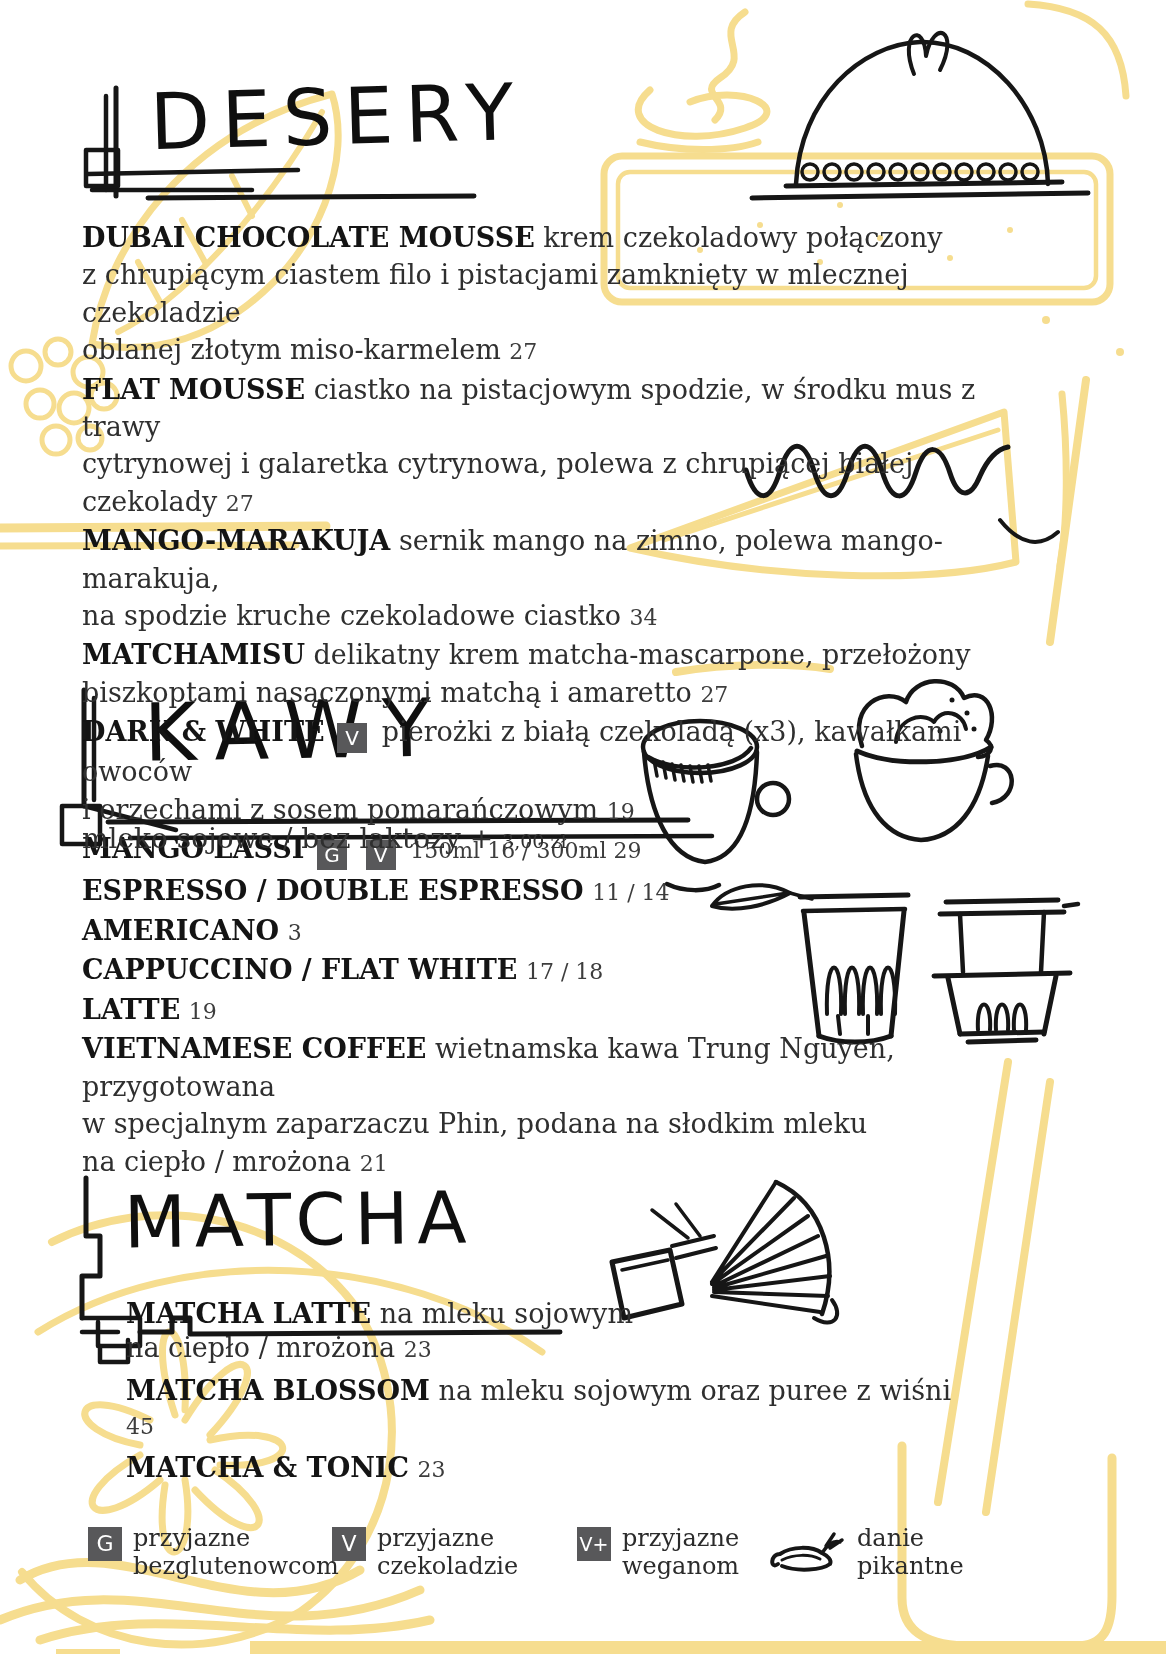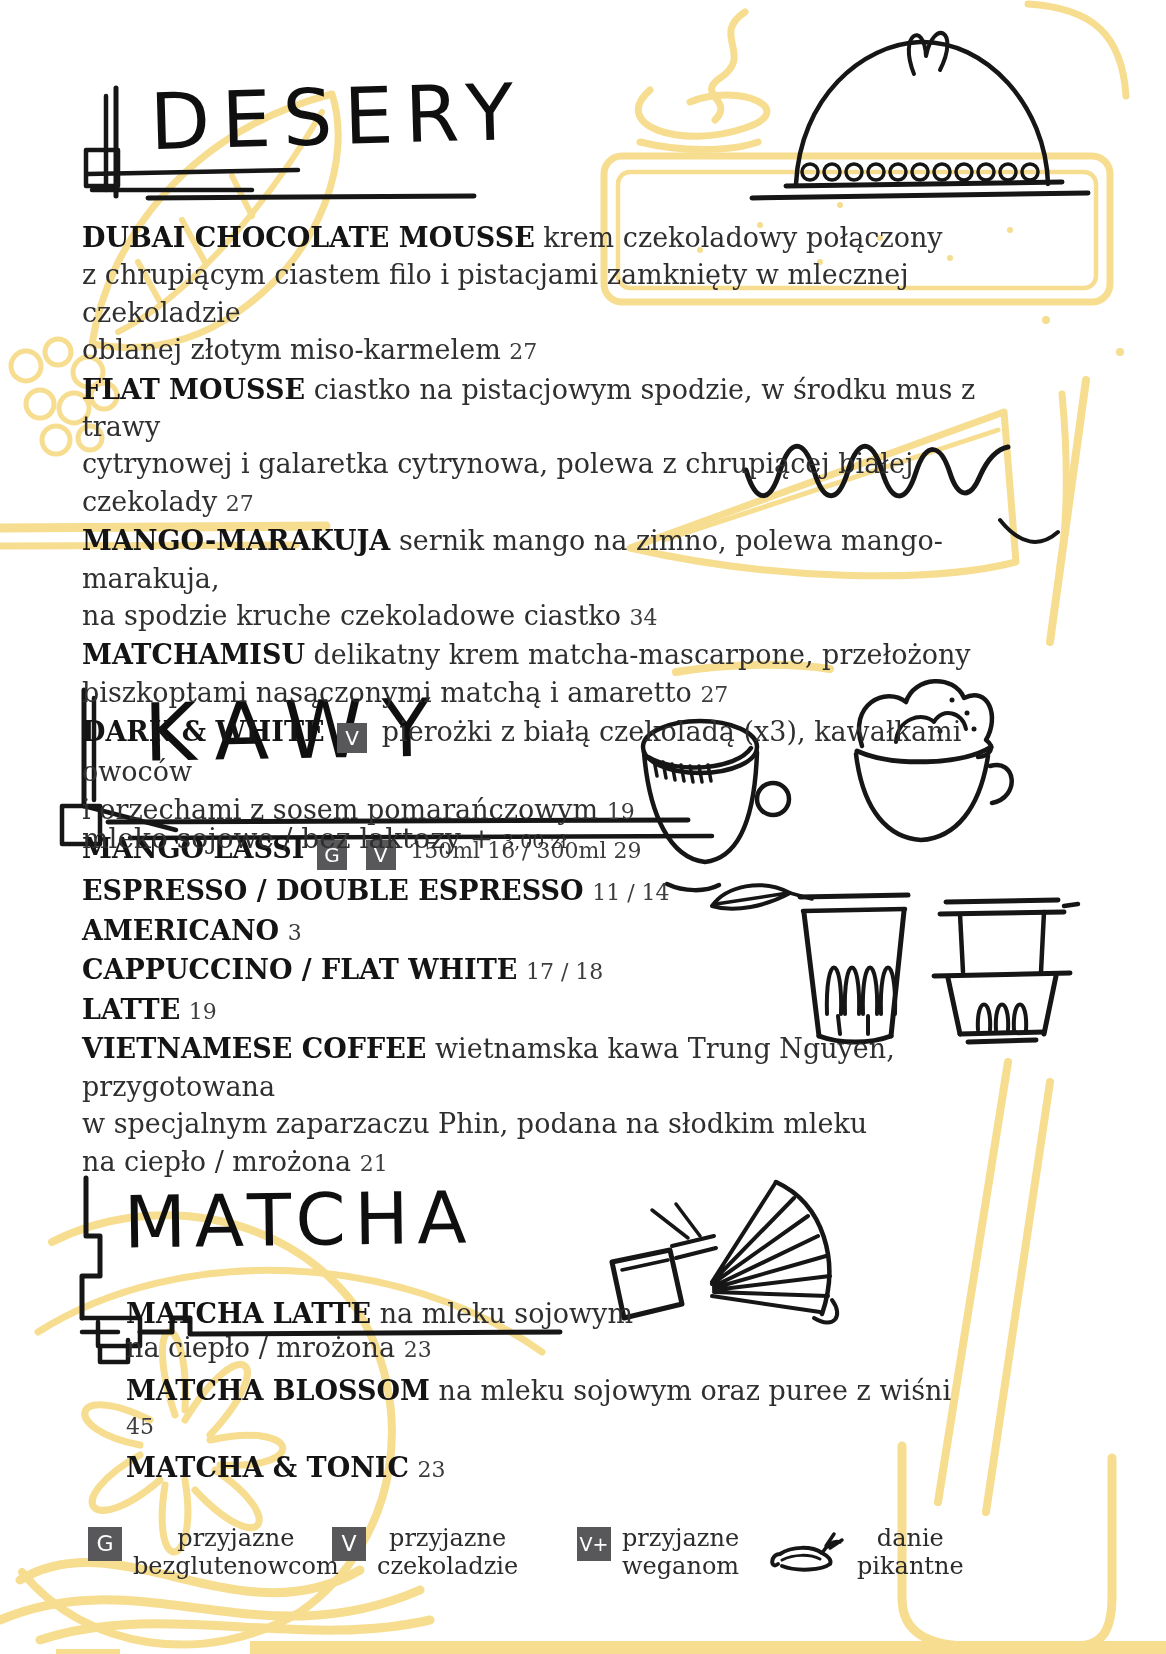--- a/index.html
+++ b/index.html
@@ -19,21 +19,21 @@
   #matcha-list{top:1297px;width:900px;font-size:27px;line-height:34px;}
   #matcha-list .item{margin-bottom:7px;margin-left:44px;}
   .item{margin:0;}
   .nm{font-weight:700;color:#141414;}
   .pr{font-size:22px;color:#3d3d3d;}
   .badge{display:inline-block;width:30px;height:30px;line-height:30px;background:#58585a;color:#fff;
          font-family:"DejaVu Sans",sans-serif;font-size:20px;text-align:center;vertical-align:-4px;
          margin:0 6px 0 4px;}
   #legend{position:absolute;top:1524px;left:0;width:1166px;height:96px;z-index:2;}
   .lg{position:absolute;display:flex;gap:11px;align-items:flex-start;}
-  .lg .txt{font-size:24px;line-height:28px;color:#2b2b2b;text-align:center;}
+  .lg .txt{font-size:24px;line-height:28px;color:#2b2b2b;}
   .lg .badge{width:34px;height:34px;line-height:34px;font-size:22px;margin:3px 0 0 0;}
   .lg .badge.vplus{font-size:19px;}
   #lg-g{left:88px;} #lg-v{left:332px;} #lg-vp{left:577px;} #lg-chili{left:768px;}
   .chili-wrap{margin-top:2px;}
 </style>
 </head>
 <body>
 
 <div id="page">
 

